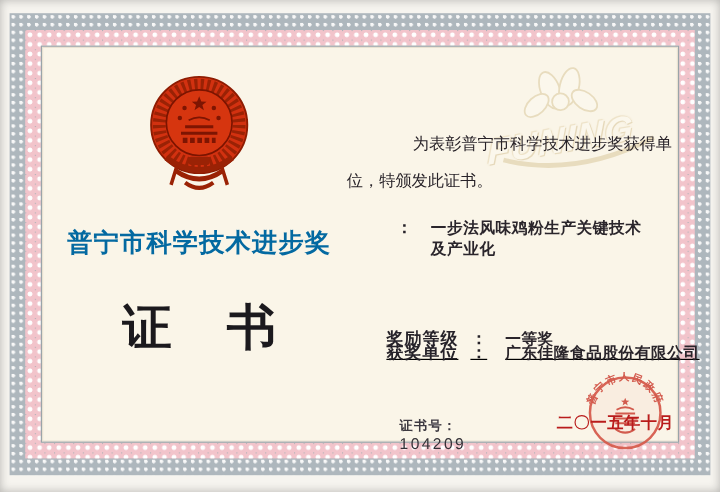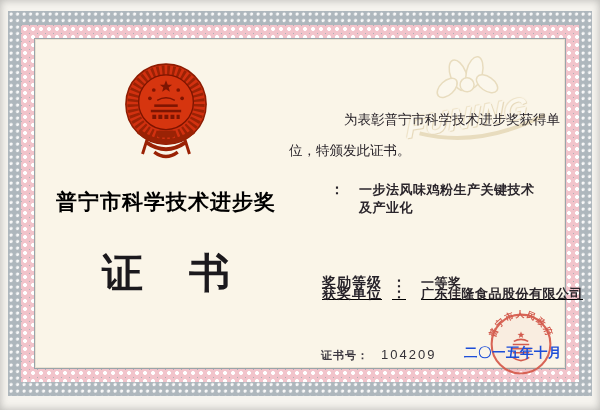--- a/index.html
+++ b/index.html
@@ -36,45 +36,45 @@
     position:absolute;left:8px;top:48px;
     font-family:"Liberation Sans","DejaVu Sans",sans-serif;
     font-style:italic;font-weight:bold;font-size:30px;letter-spacing:1px;
     color:#fbf7ec;
     text-shadow:1px 1px 0 #e6d9bb,-1px -1px 0 #eee3c9,0 0 2px #e6d9bb;
     transform:skewX(-10deg) rotate(-7deg);
   }
   .emblem{position:absolute;left:122px;top:59px;width:88px;height:107px;z-index:2;}
   .award-title{
     position:absolute;left:38px;top:188px;width:256px;z-index:2;
-    text-align:center;font-size:21px;font-weight:bold;color:#000000;letter-spacing:1px;
+    text-align:center;font-size:21px;font-weight:bold;color:#0369a1;letter-spacing:1px;
   }
   .doc-title{
     position:absolute;left:38px;top:246px;width:256px;z-index:2;
     display:flex;justify-content:center;gap:46px;
     font-size:41px;font-weight:bold;color:#1b191d;
   }
   .intro{
     position:absolute;left:289px;top:76px;width:282px;z-index:2;
     font-size:13.5px;font-weight:normal;line-height:31px;color:#282329;
     text-indent:55px;
     margin-top:28px;
   }
   .field{position:absolute;left:322px;z-index:2;display:flex;align-items:flex-start;}
   .f0{top:181px;} .f1{top:234px;margin-top:40px;} .f2{top:285px;text-decoration:underline;}
   .field .lab{font-size:14px;font-weight:bold;color:#262229;letter-spacing:1px;width:62px;flex:none;}
   .field .col{font-size:14px;font-weight:bold;color:#262229;margin-left:8px;flex:none;}
   .field .val{margin-left:15px;width:176px;font-size:13px;font-weight:bold;
               color:#2a252b;line-height:18px;letter-spacing:.5px;}
-  .certno{position:absolute;left:321px;top:347px;z-index:2;display:flex;align-items:baseline;}
+  .certno{position:absolute;left:321px;top:347px;z-index:2;display:flex;align-items:baseline;flex-direction:column;}
   .certno .lab{font-size:11px;font-weight:bold;color:#3d3941;letter-spacing:1px;}
   .certno .num{font-family:"Liberation Sans","DejaVu Sans",sans-serif;
                font-size:13px;color:#343137;letter-spacing:2px;margin-left:12px;}
   .date{position:absolute;left:464px;top:344px;z-index:5;
-        font-size:13.5px;font-weight:bold;color:#1d4ed8;letter-spacing:.5px;}
+        font-size:13.5px;font-weight:bold;color:#b91c1c;letter-spacing:.5px;}
   .seal{position:absolute;left:488px;top:310px;width:66px;height:66px;z-index:4;opacity:.93;}
 </style>
 </head>
 <body>
 
 <div class="cert">
 
   <div class="band-gray"></div>
   <div class="band-pink"></div>
   <div class="paper"></div>

